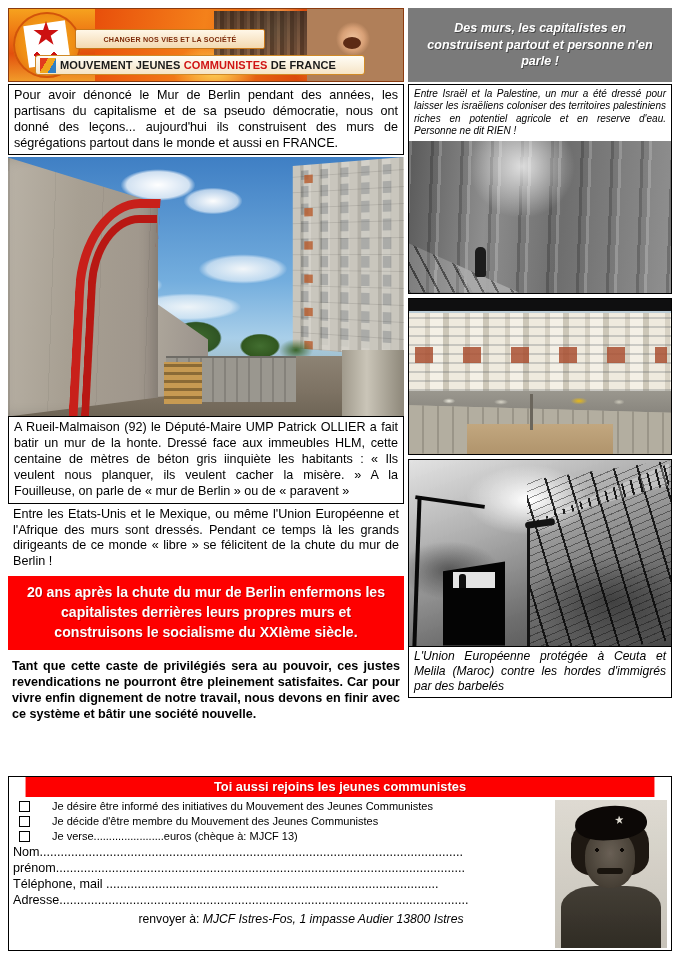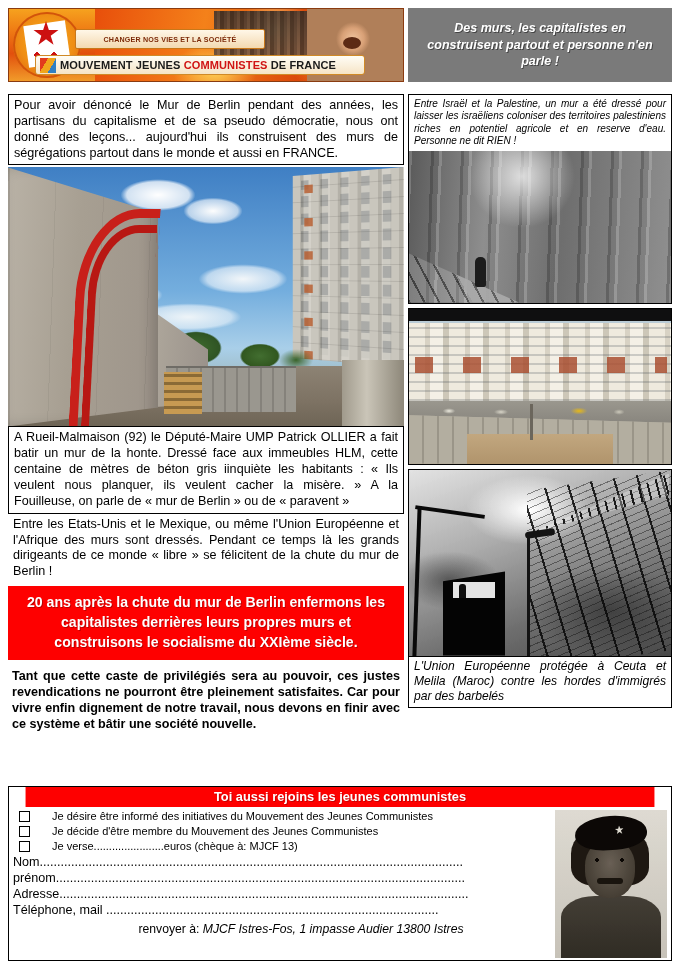--- a/index.html
+++ b/index.html
@@ -159,21 +159,21 @@
     font-weight: bold;
     font-style: italic;
     transform: scaleX(.93);
     text-shadow: 1px 1px 0 rgba(0,0,0,.45);
   }
 
   
   .cols {
     display: flex;
     gap: 4px;
-    margin-top: 12px;
+    margin-top: 2px;
     height: 683px;
   }
   .col-left { width: 396px; }
   .col-right { flex: 1; }
 
   .tbox {
     border: 1px solid #000000;
     padding: 3px 5px;
     box-sizing: border-box;
     background: #ffffff;
@@ -738,22 +738,22 @@
           <span class="chk"></span>
           <span>Je décide d'être membre du Mouvement des Jeunes Communistes</span>
         </div>
         <div class="chk-row">
           <span class="chk"></span>
           <span>Je verse.......................euros (chèque à: MJCF 13)</span>
         </div>
 
         <div class="field">Nom.........................................................................................................................</div>
         <div class="field">prénom.....................................................................................................................</div>
+        <div class="field">Téléphone, mail ...............................................................................................</div>
         <div class="field">Adresse.....................................................................................................................</div>
-        <div class="field">Téléphone, mail ...............................................................................................</div>
 
         <div class="sendback">
           <b>renvoyer à:</b>
           <i>MJCF Istres-Fos, 1 impasse Audier 13800 Istres</i>
         </div>
       </div>
 
       <div class="che">
         <div class="bg"></div>
         <div class="body"></div>

